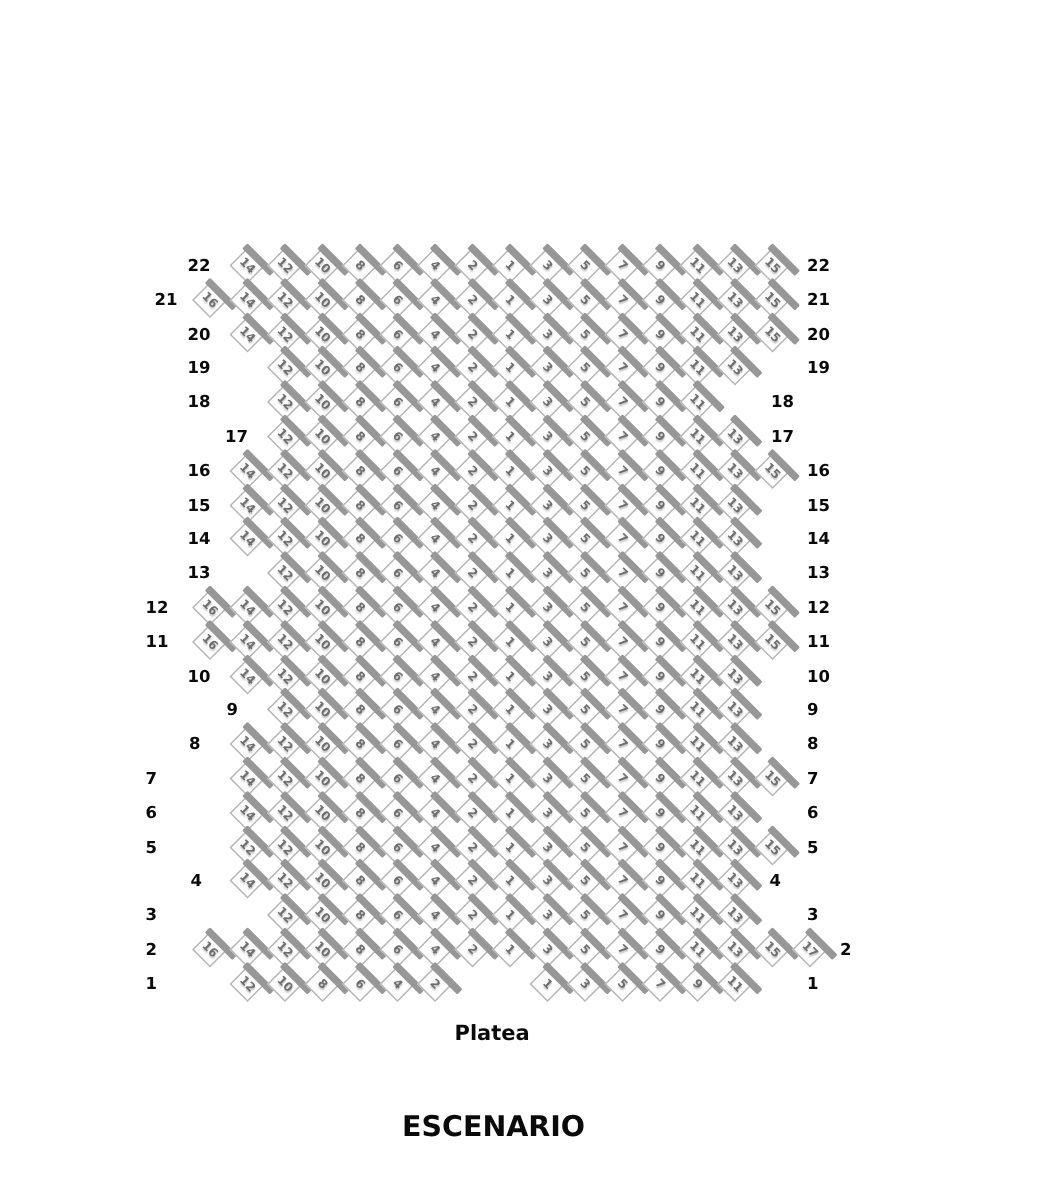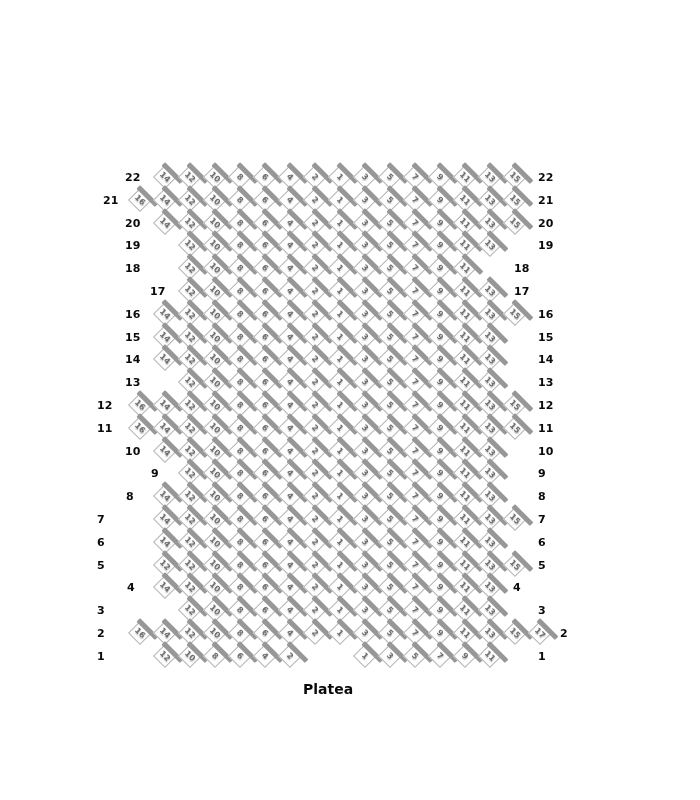--- a/index.html
+++ b/index.html
@@ -1331,13 +1331,14 @@
       <div class="seat" style="left: 465px; top: 655.8px;">
         <div class="bar"></div>
         <span class="num">9</span>
       </div>
       <div class="seat" style="left: 490px; top: 655.8px;">
         <div class="bar"></div>
         <span class="num">11</span>
       </div>
     </div>
   <div class="platea" style="left:303px;top:681px;">Platea</div>
+  <div class="escenario" style="left:268px;top:740px;">ESCENARIO</div>
 </div>
 
 </body></html>

